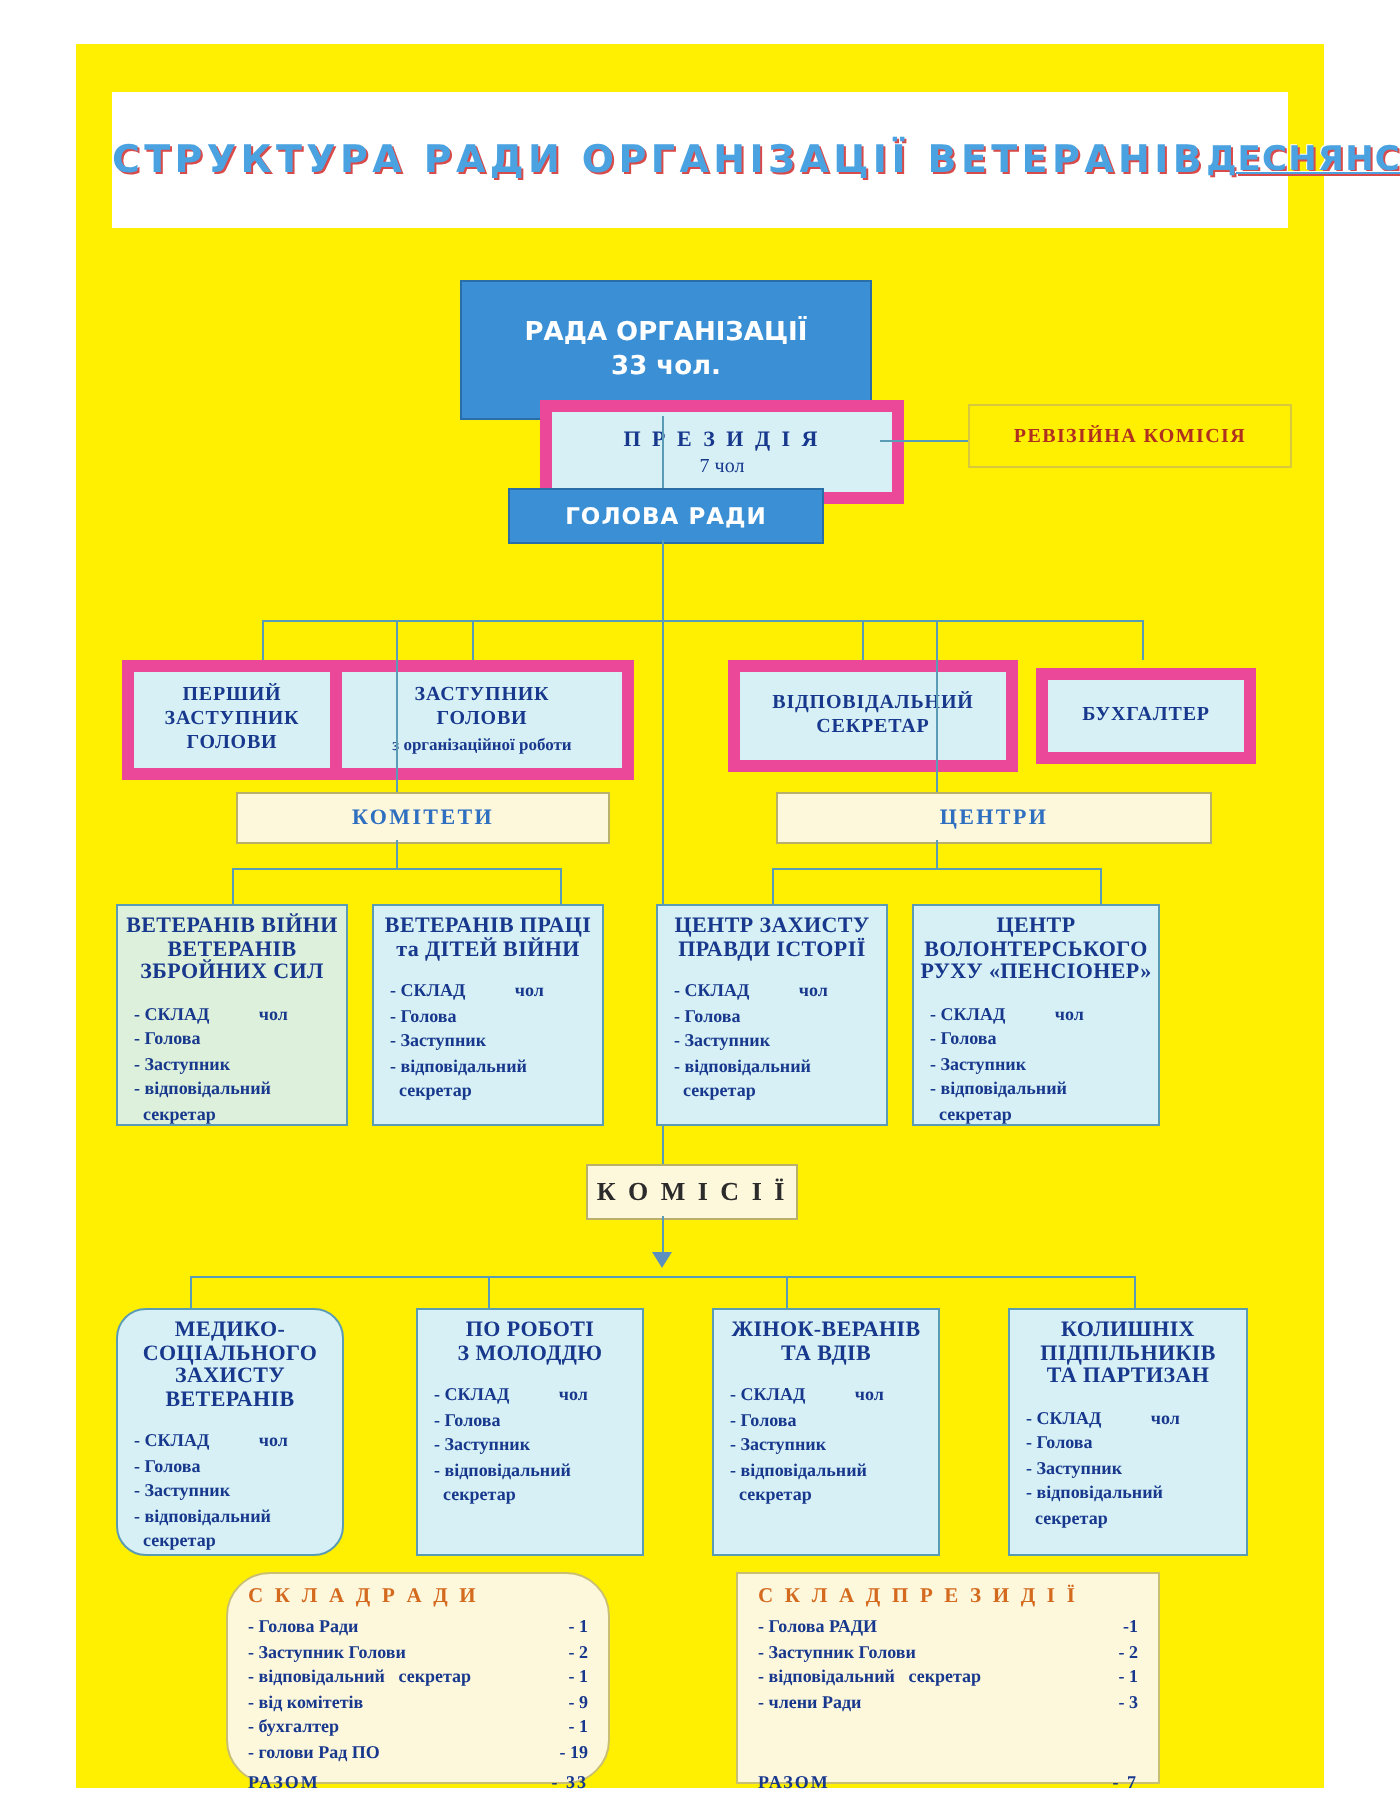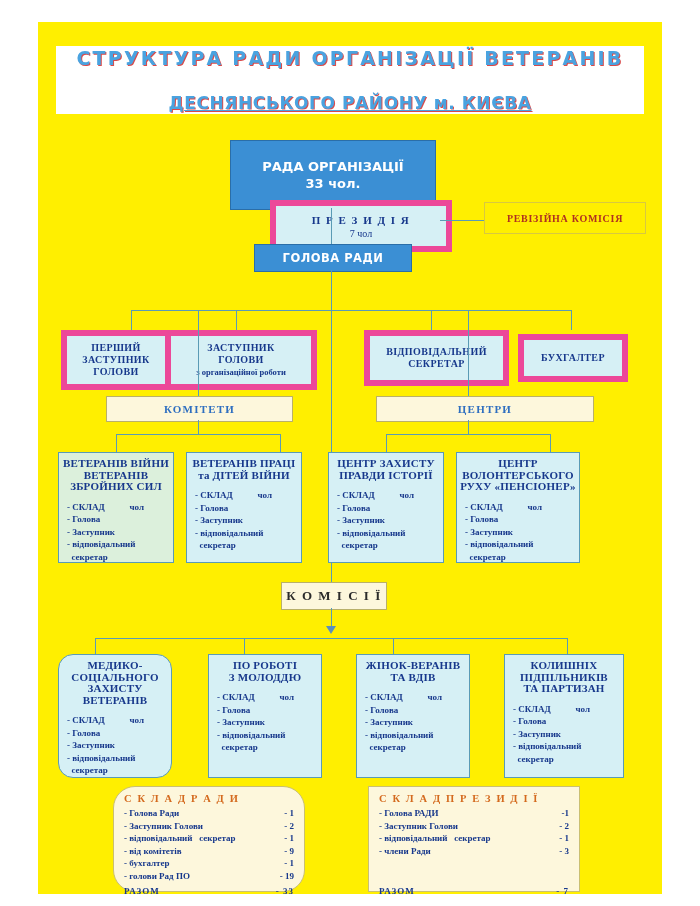--- a/index.html
+++ b/index.html
@@ -10,22 +10,22 @@
   }
   #slide{
     position:absolute;left:38px;top:22px;width:624px;height:872px;
     background:#ffef00;
   }
   .abs{position:absolute;}
 
   
   #title-card{
     position:absolute;left:18px;top:24px;width:588px;height:68px;
-    background:#ffffff;display:flex;flex-direction:column;
-    align-items:center;justify-content:space-between;
+    background:#ffffff;display:flex;
+    align-items:center;justify-content:flex-start;
   }
   #title-card .t1,#title-card .t2{
     font-family:"DejaVu Sans", sans-serif;
     font-weight:bold;color:#4aa3e0;
     text-shadow:1px 1px 0 #d94a4a, -0.5px -0.5px 0 #ffffff;
     white-space:nowrap;
   }
   #title-card .t1{font-size:19px;letter-spacing:2.2px;line-height:24px;}
   #title-card .t2{font-size:17px;letter-spacing:0.6px;line-height:22px;
     text-decoration:underline;text-decoration-thickness:1px;}
@@ -37,21 +37,21 @@
     font-family:"DejaVu Sans", sans-serif;font-weight:bold;
     display:flex;flex-direction:column;align-items:center;justify-content:center;
   }
   .cyan-box{
     background:#d6f0f5;border:6px solid #ec4899;
     color:#17388c;text-align:center;
     display:flex;flex-direction:column;align-items:center;justify-content:center;
   }
   .cream-box{
     background:#fdf7dc;border:1px solid #b9b06a;
-    text-align:center;display:flex;align-items:center;justify-content:center;
+    text-align:center;display:flex;align-items:center;justify-content:center;margin-left:12px;
   }
 
   
   .v-line{background:#5a9bb5;width:1px;}
   .h-line{background:#5a9bb5;height:1px;}
   .arrow-down{
     width:0;height:0;border-left:5px solid transparent;
     border-right:5px solid transparent;border-top:8px solid #5a8fc0;
   }
 

